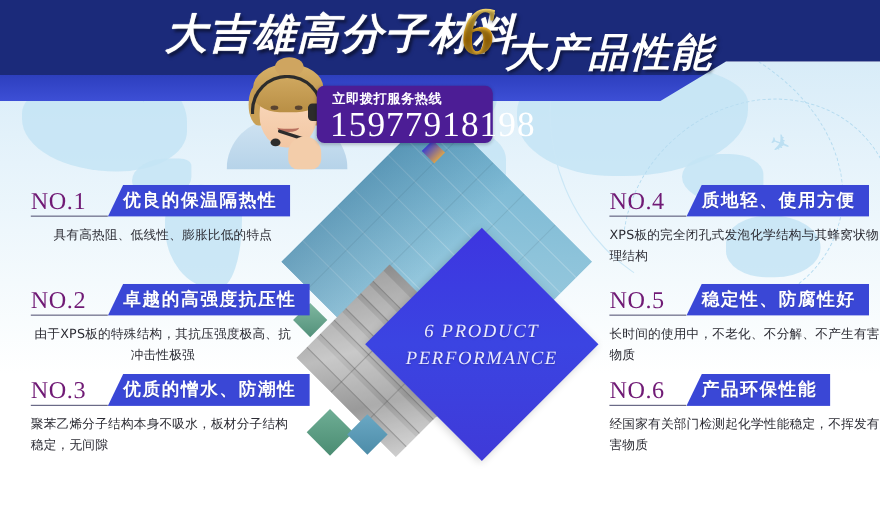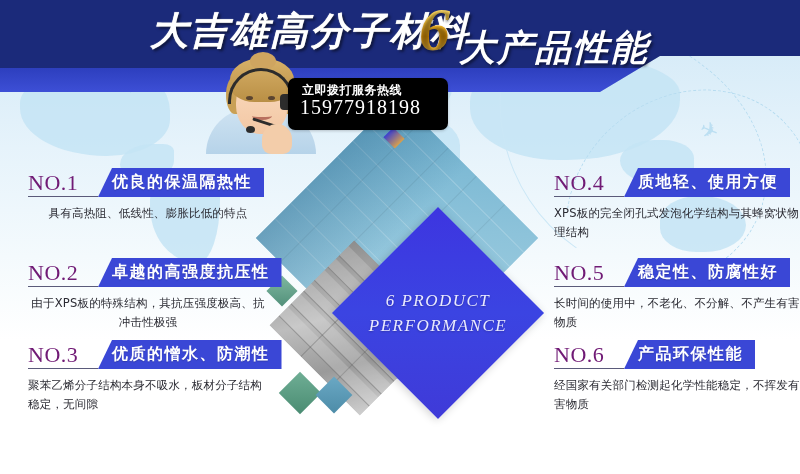--- a/index.html
+++ b/index.html
@@ -89,29 +89,29 @@
   .op-smile { position:absolute; left:46px; top:62px; width:20px; height:8px;
     border-bottom:3px solid #b9705e; border-radius:0 0 50% 50%; }
   .op-eye { position:absolute; width:7px; height:4px; background:#5a4430; border-radius:50%; top:46px; }
   .op-eye.l { left:40px; } .op-eye.r { left:62px; }
   .op-hand { position:absolute; left:56px; bottom:0; width:30px; height:30px;
     background:#f3cdaa; border-radius:50% 50% 30% 30%; }
 
   
   .hotline {
     position:absolute; left:288px; top:78px; width:160px; height:52px;
-    background:#000000; border-radius:7px; z-index:7;
+    background:#4c1d95; border-radius:7px; z-index:7;
     box-shadow:0 1px 3px rgba(0,0,0,.2);
   }
   .hotline-label {
     position:absolute; left:14px; top:4px; font-size:12px; color:#ffffff;
     font-family:"DejaVu Sans", sans-serif; font-weight:bold; letter-spacing:.5px;
   }
   .hotline-number {
-    position:absolute; left:12px; top:19px; font-size:20px; color:#ffffff;
+    position:absolute; left:12px; top:19px; font-size:32px; color:#ffffff;
     font-family:"Liberation Serif", serif; letter-spacing:1px; line-height:1;
   }
 
   
   .diamond-wrap { position:absolute; left:275px; top:120px; width:270px; height:300px; z-index:3; }
   .tex-line { position:absolute; left:0; width:100%; height:1px; background:rgba(255,255,255,.22); }
   .tex-v { position:absolute; top:0; width:1px; height:100%; background:rgba(0,0,0,.07); }
 
   .pyramid {
     position:absolute; left:22px; top:18px; width:200px; height:200px;

